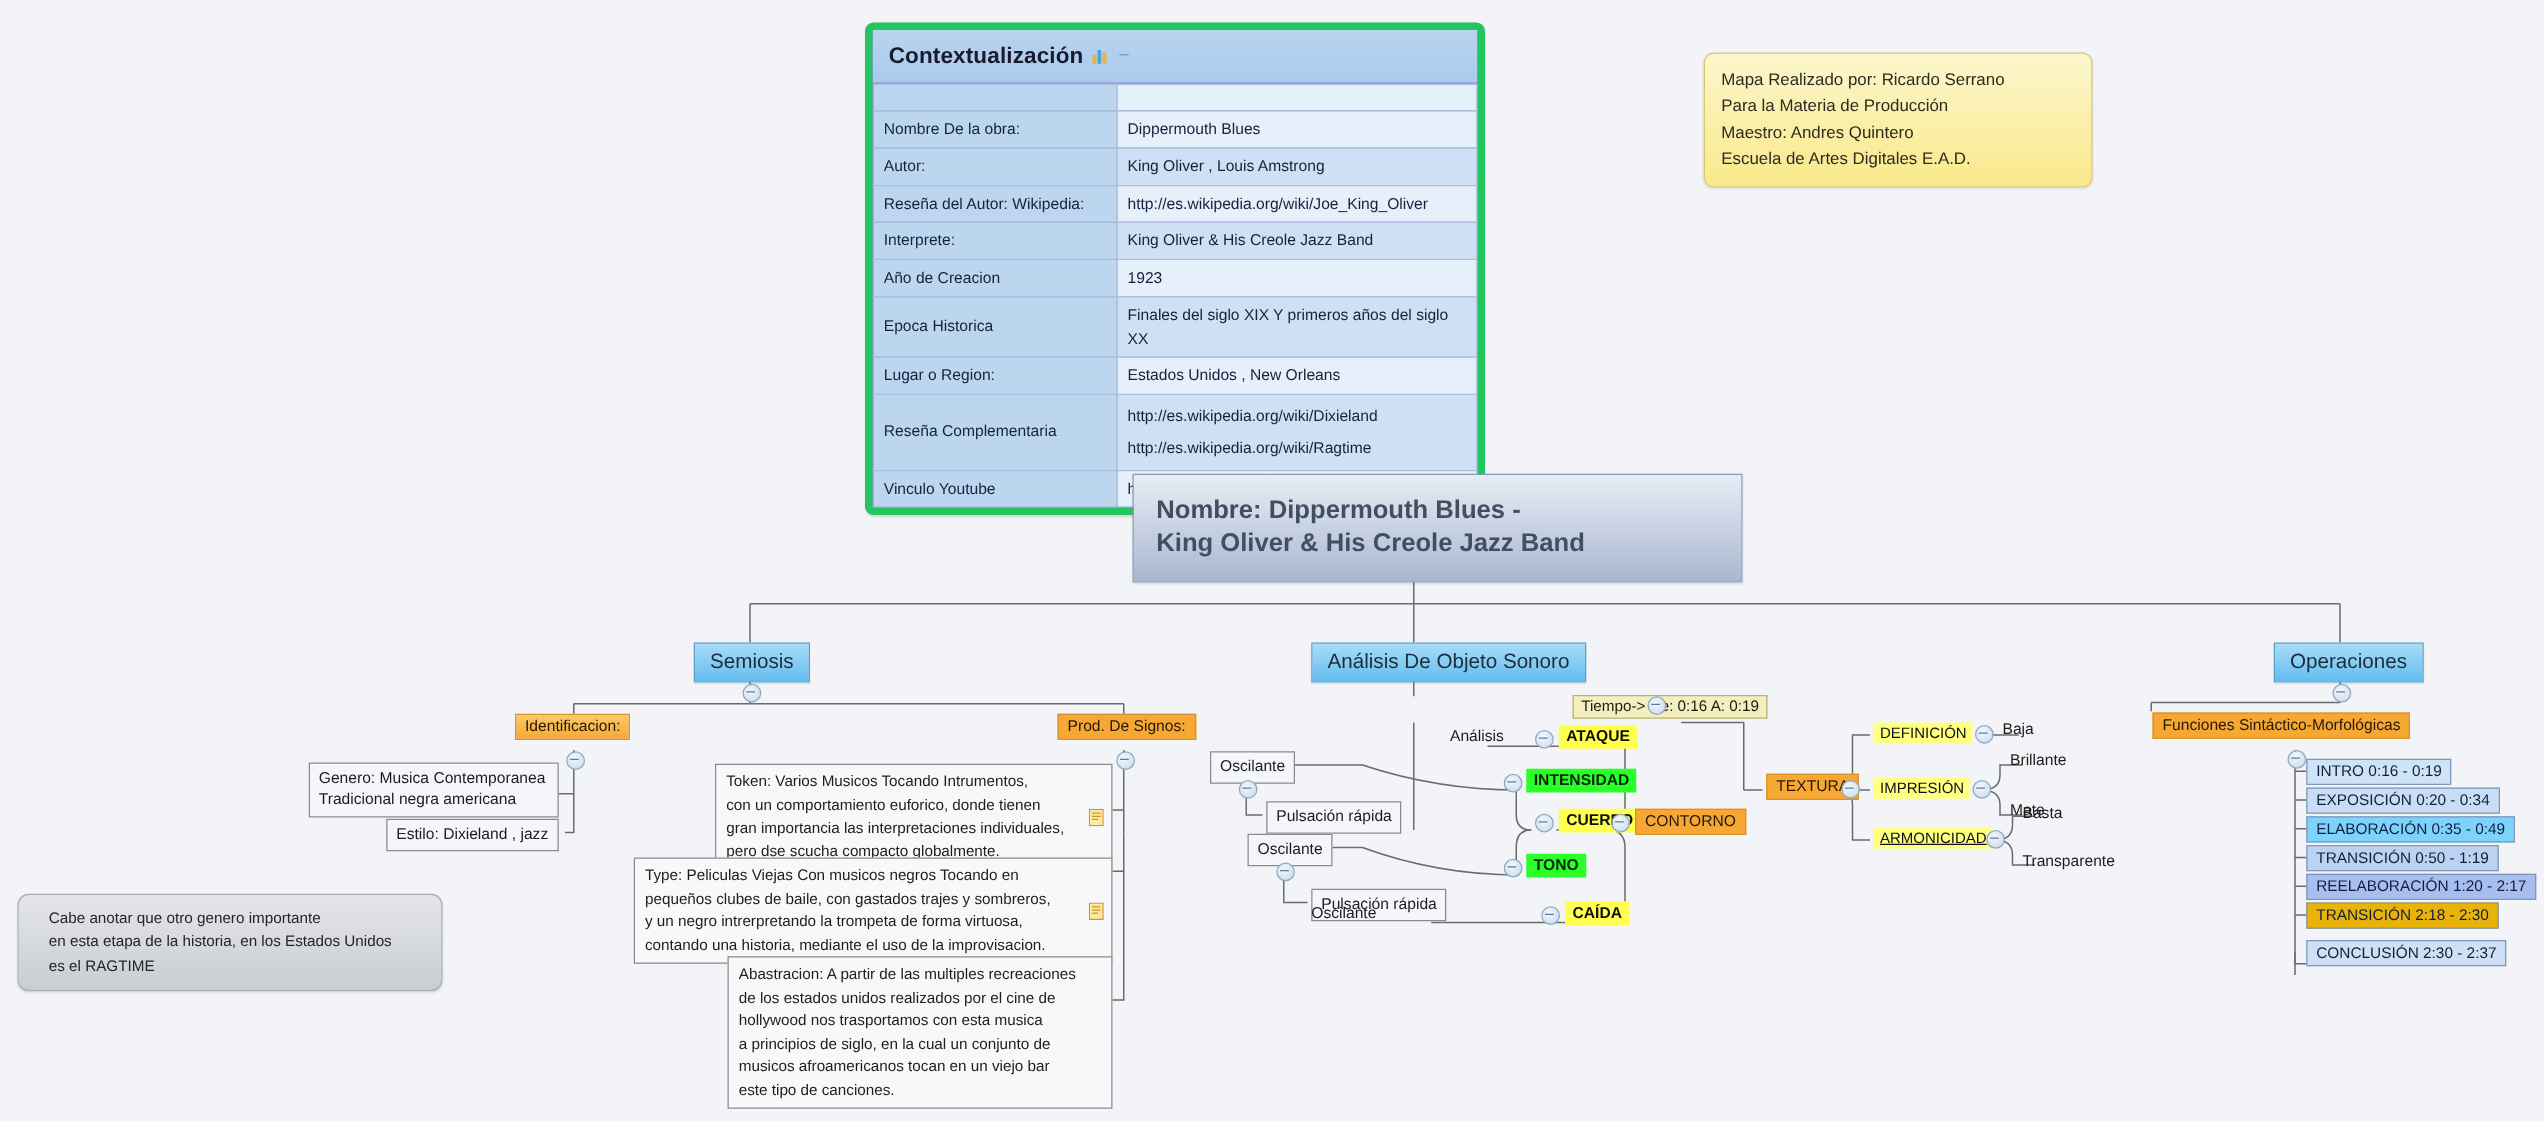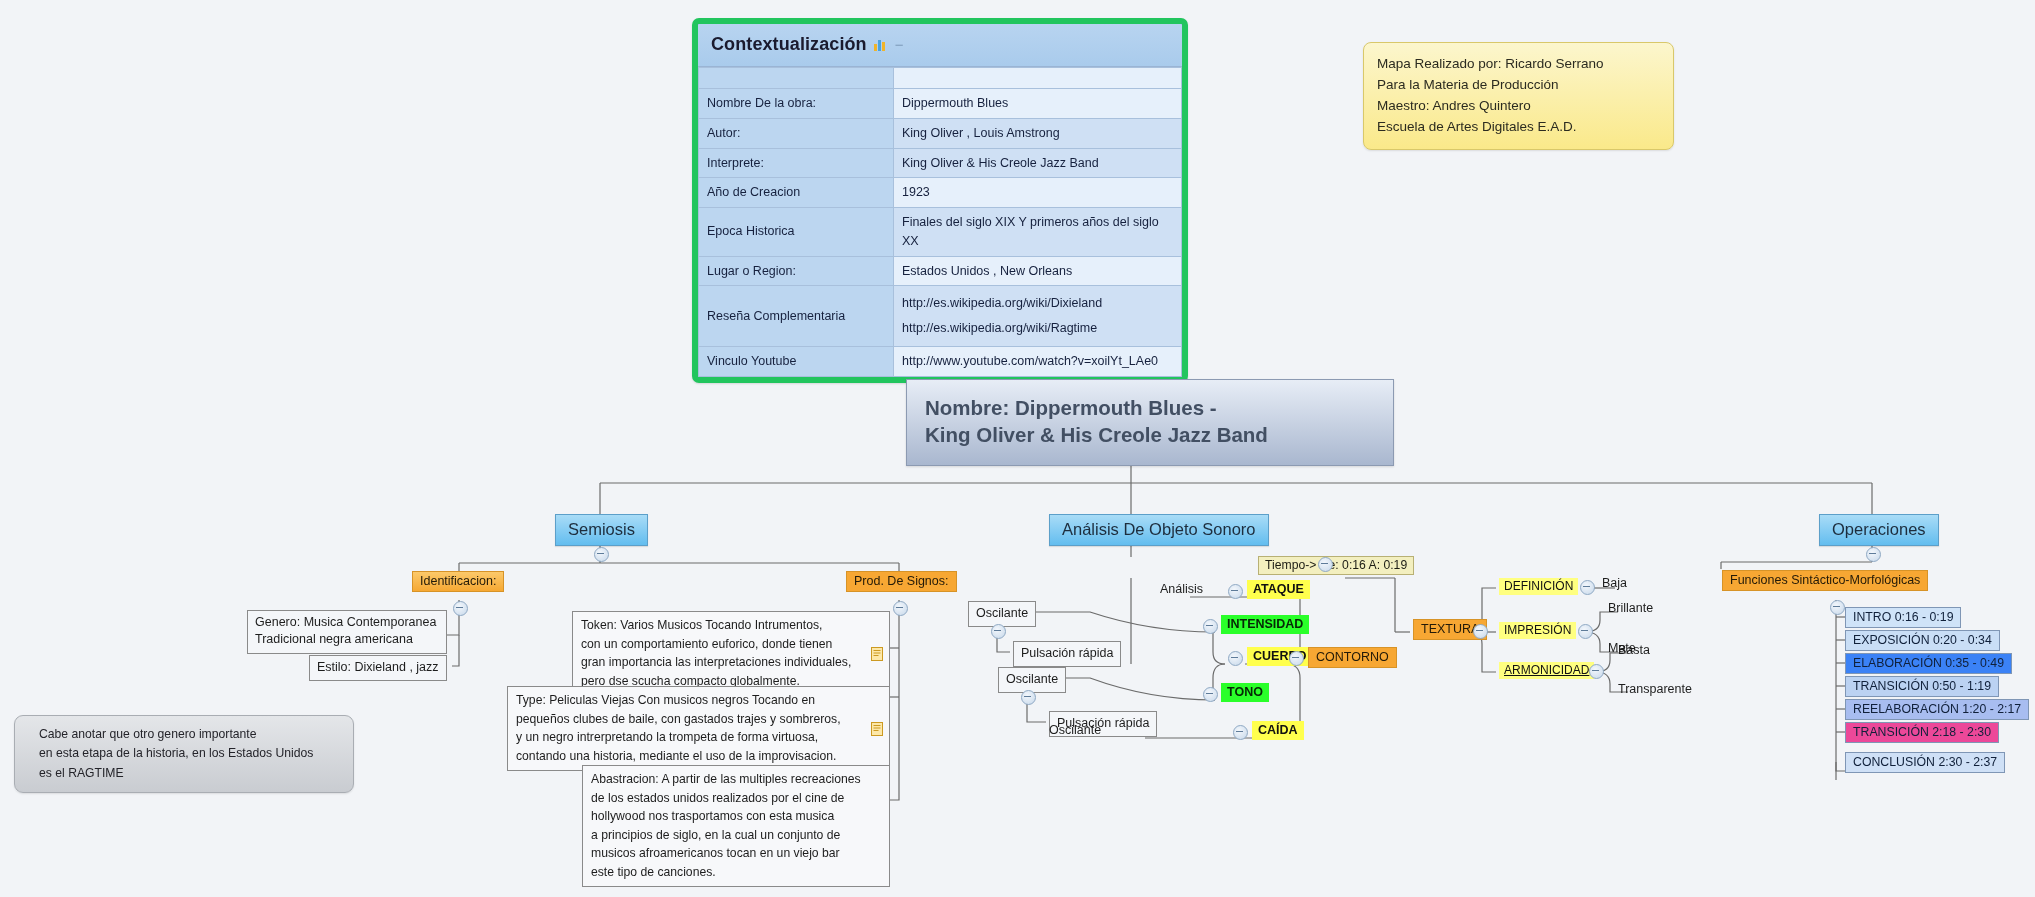--- a/index.html
+++ b/index.html
@@ -113,24 +113,24 @@
     border:1px solid #a9adb3;border-radius:9px;
     font-size:12.2px;color:#24242a;padding:9px 24px;line-height:1.58;
     box-shadow:0 1px 2px rgba(0,0,0,.10);
   }
   .tl{
     position:absolute;border:1px solid #7f96b5;font-size:12.3px;
     color:#10203a;padding:2px 7px 3px 7px;white-space:nowrap;
   }
   .tl.t1{background:#cfe3f8;}
   .tl.t2{background:#c9def6;}
-  .tl.t3{background:#3b82f6;}
+  .tl.t3{background:#7dd3fc;}
   .tl.t4{background:#bbd2f2;}
   .tl.t5{background:#a8bdf0;}
-  .tl.t6{background:#ec4899;}
+  .tl.t6{background:#eab308;}
   .tl.t7{background:#cfe0f6;}
   .tiempo{
     position:absolute;background:#f3efbf;border:1px solid #b8b074;
     font-size:12.2px;color:#1c1c14;padding:1px 6px 2px 6px;white-space:nowrap;
   }
   .collapse{
     position:absolute;width:13px;height:13px;border-radius:50%;
     background:radial-gradient(circle at 40% 35%,#f3f7fc,#c7d8ea);
     border:1px solid #8fa9c4;
   }
@@ -231,20 +231,24 @@
         <td class="v"></td>
       </tr>
       <tr>
         <td class="k">Nombre De la obra:</td>
         <td class="v">Dippermouth Blues</td>
       </tr>
       <tr class="alt">
         <td class="k">Autor:</td>
         <td class="v">King Oliver , Louis Amstrong</td>
       </tr>
+      <tr>
+        <td class="k">Reseña del Autor: Wikipedia:</td>
+        <td class="v">http://es.wikipedia.org/wiki/Joe_King_Oliver</td>
+      </tr>
       <tr class="alt">
         <td class="k">Interprete:</td>
         <td class="v">King Oliver &amp; His Creole Jazz Band</td>
       </tr>
       <tr>
         <td class="k">Año de Creacion</td>
         <td class="v">1923</td>
       </tr>
       <tr class="alt">
         <td class="k">Epoca Historica</td>

